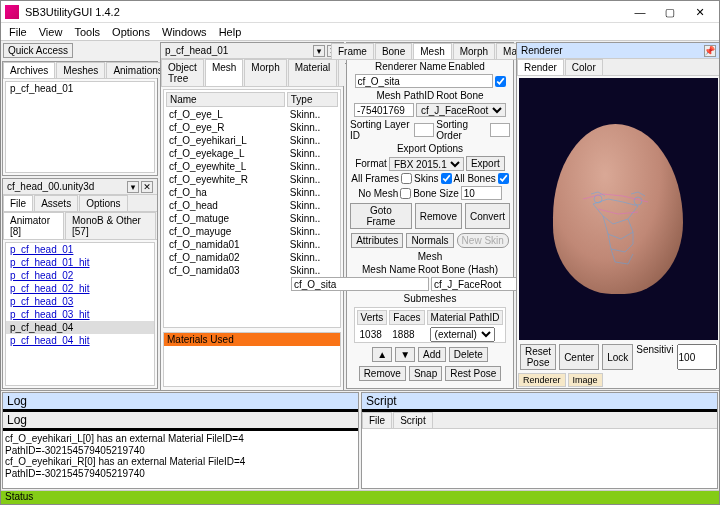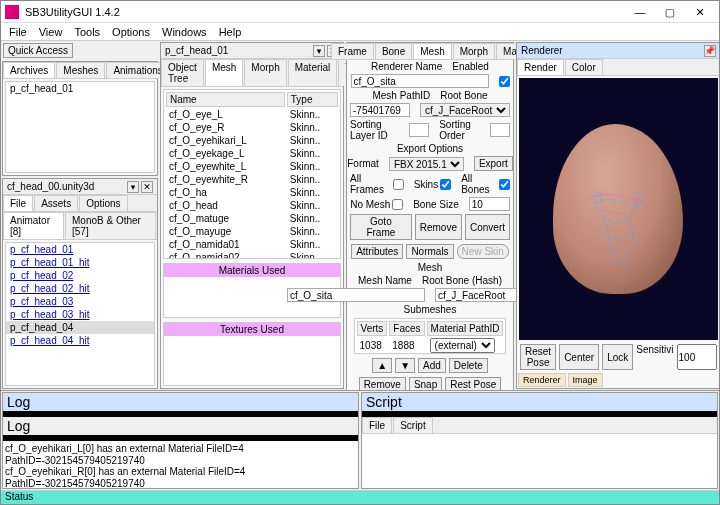--- a/index.html
+++ b/index.html
@@ -23,34 +23,34 @@
 .tabs { display: flex; border-bottom: 1px solid #ccc; background: #eee; }
 .tab { padding: 2px 6px; font-size: 10px; border: 1px solid #ccc; border-bottom: none; background: #f0f0f0; margin-right: 1px; }
 .tab.active { background: #fff; }
 .list { flex: 1; background: #fff; overflow: auto; border: 1px solid #ccc; margin: 2px; }
 .list-item { padding: 1px 4px; font-size: 10px; color: #00c; text-decoration: underline; }
 .list-item.sel { background: #ddd; color: #000; text-decoration: none; }
 .tbl { width: 100%; font-size: 10px; }
 .tbl th { background: #eee; border: 1px solid #ccc; padding: 1px 3px; text-align: left; font-weight: normal; }
 .tbl td { padding: 0 3px; }
 .section { border: 1px solid #ccc; margin: 2px; background: #fff; }
-.section-hd { font-size: 10px; padding: 1px 3px; background: #f0abfc; text-align: center; }
-.form-row { display: flex; gap: 10px; align-items: center; padding: 1px 3px; font-size: 10px; }
+.section-hd { font-size: 10px; padding: 1px 3px; background: #f97316; }
+.form-row { display: flex; gap: 2px; align-items: center; padding: 1px 3px; font-size: 10px; }
 .form-row input[type=text] { flex: 1; min-width: 0; font-size: 10px; height: 14px; border: 1px solid #aaa; padding: 0 2px; }
 .form-row select { font-size: 10px; height: 14px; border: 1px solid #aaa; }
 .btn { font-size: 10px; padding: 1px 4px; border: 1px solid #999; background: #eee; }
 .btnrow { display: flex; gap: 3px; padding: 2px 3px; justify-content: center; }
 .renderer-view { flex: 1; background: #0a0625; margin: 2px; position: relative; overflow: hidden; display:flex; align-items:center; justify-content:center; }
 .head-shape { width: 130px; height: 170px; background: radial-gradient(ellipse at 40% 30%, #d9a896 0%, #c08876 50%, #8a5a48 90%); border-radius: 48% 52% 45% 45% / 55% 58% 42% 40%; position: relative; }
 .wire { position: absolute; inset: 0; }
 .log-area { height: 100px; display: flex; border-top: 1px solid #999; }
 .log-col { flex: 1; display: flex; flex-direction: column; border: 1px solid #999; margin: 1px; }
-.log-hd { background: #eee; padding: 1px 4px; font-size: 14px; border-bottom: 6px solid #000000; }
+.log-hd { background: #eee; padding: 1px 4px; font-size: 12px; border-bottom: 3px solid #000000; }
 .log-body { flex: 1; background: #fff; overflow: auto; font-size: 9px; padding: 2px; line-height: 1.15; }
-.status { height: 14px; background: #5eead4; padding: 0 4px; font-size: 10px; border-top: 1px solid #ccc; }
+.status { height: 14px; background: #84cc16; padding: 0 4px; font-size: 10px; border-top: 1px solid #ccc; }
 .small-tabs { display: flex; padding: 1px; gap: 2px; }
 .small-tabs .st { font-size: 9px; padding: 1px 4px; border: 1px solid #ccc; background: #f6e8c8; }
 .xbtn { width:12px; height:12px; font-size:9px; line-height:10px; text-align:center; border:1px solid #999; background:#eee; }
 label.ck { font-size: 10px; display:inline-flex; align-items:center; gap:2px; }
 input[type=checkbox]{ width:11px; height:11px; }
 </style>
 </head>
 <body>
 
 <div class="titlebar">
@@ -126,21 +126,21 @@
             <div class="xbtn">✕</div>
           </div>
       </div>
       <div class="tabs">
         <div class="tab">Object Tree</div>
         <div class="tab active">Mesh</div>
         <div class="tab">Morph</div>
         <div class="tab">Material</div>
         <div class="tab">Texture</div>
       </div>
-      <div class="list" style="height:170px;flex:none;">
+      <div class="list" style="height:239px;flex:none;">
         <table class="tbl">
             <thead>
               <tr>
           <th>Name</th>
           <th>Type</th>
         </tr>
             </thead>
             <tbody id="mesh-rows">
               <tr>
                 <td>cf_O_eye_L</td>

